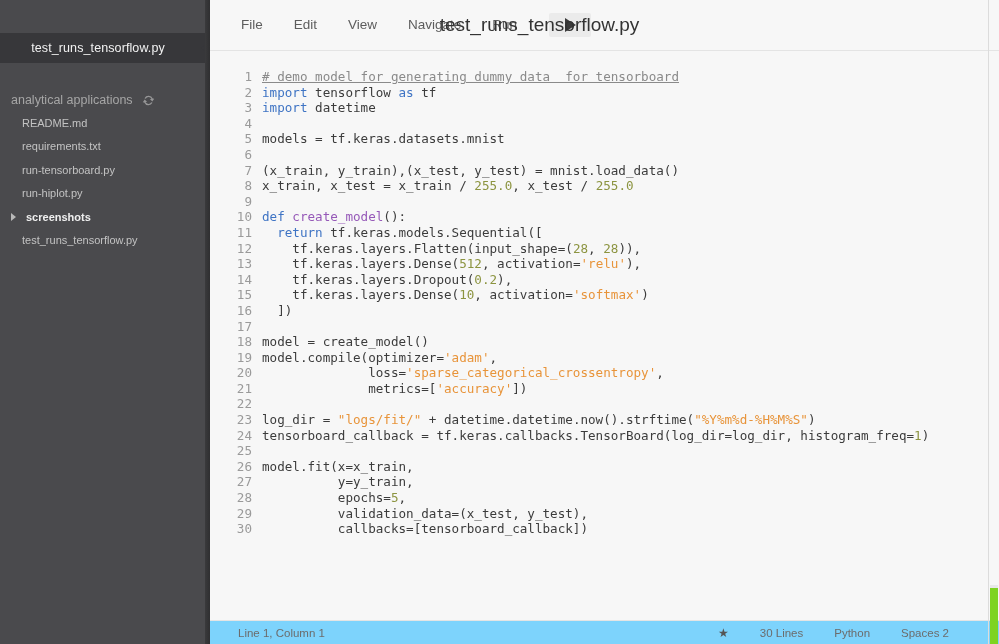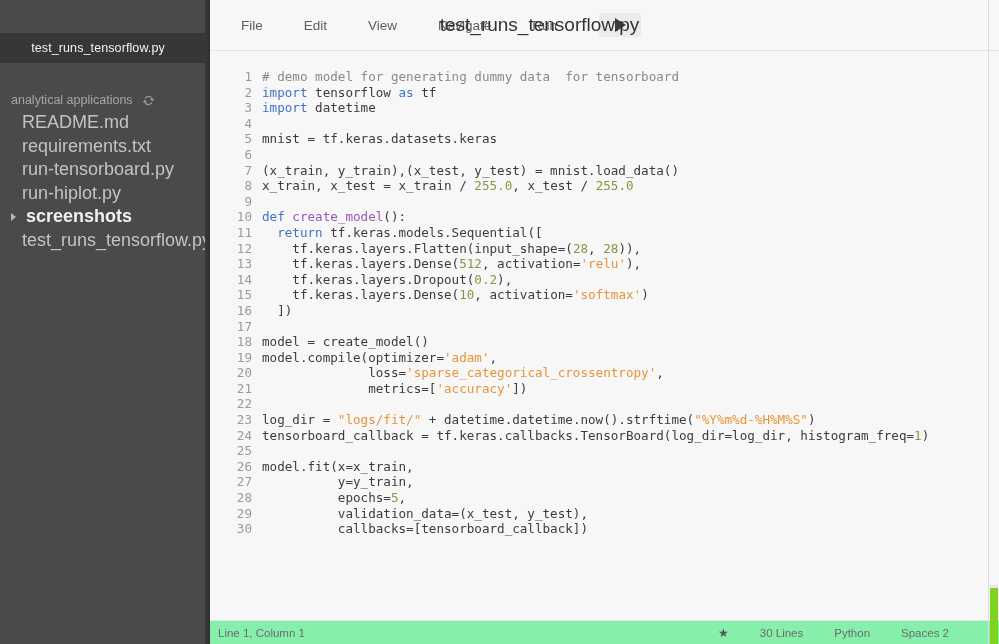--- a/index.html
+++ b/index.html
@@ -95,21 +95,21 @@
 
   .tree-item {
     display: flex;
     align-items: center;
     height: 23.5px;
     padding-left: 11px;
     gap: 4px;
   }
   .tree-item-label {
     color: #c3c3c3;
-    font-size: 18px;
+    font-size: 11px;
     white-space: nowrap;
     padding-left: 11px;
   }
   .tree-item.folder .tree-item-label {
     color: #efefef;
     font-weight: bold;
     padding-left: 0px;
   }
   .caret {
     width: 0; height: 0;
@@ -147,22 +147,21 @@
     height: 51px;
     flex: 0 0 51px;
     background: #f7f7f7;
     border-bottom: 1px solid #e4e4e4;
     display: flex;
     align-items: center;
   }
 
   #menu {
     display: flex;
-    align-items: center;
-    gap: 15px;
+    gap: 5px;
     padding-left: 18px;
   }
   .menu-item {
     color: #5d5d5d;
     font-size: 13.5px;
     padding: 4px 13px;
     white-space: nowrap;
     cursor: default;
   }
 
@@ -231,32 +230,32 @@
   }
   .lc {
     color: #3c3c3c;
     white-space: pre;
   }
 
   .t-kw   { color: #3f74c4; }
   .t-fn   { color: #9659b8; margin-top: 24px; }
   .t-str  { color: #e8943a; }
   .t-num  { color: #8c9440; text-align: right; }
-  .t-com  { color: #8a8a8a; }
+  .t-com  { color: #8a8a8a; text-decoration: underline; }
 
   
   #statusbar {
     position: relative;
     height: 24px;
     flex: 0 0 24px;
-    background: #86efac;
+    background: #7dd3fc;
     border-top: 1px solid #e4e4e4;
     display: flex;
     align-items: center;
-    padding-left: 8px;
+    padding-left: 28px;
     padding-right: 50px;
     font-size: 11.5px;
     color: #6c6c6c;
   }
   #status-left { white-space: nowrap; }
   #status-right {
     margin-left: auto;
     display: flex;
     align-items: center;
     gap: 31px;
@@ -350,21 +349,21 @@
       </div>
       <div id="doc-title">test_runs_tensorflow.py</div>
     </div>
 
     <div id="editor">
       <div id="code-lines">
           <div class="code-line"><span class="ln">1</span><span class="lc"><span class="t-com"># demo model for generating dummy data  for tensorboard</span></span></div>
           <div class="code-line"><span class="ln">2</span><span class="lc"><span class="t-kw">import</span><span> tensorflow </span><span class="t-kw">as</span><span> tf</span></span></div>
           <div class="code-line"><span class="ln">3</span><span class="lc"><span class="t-kw">import</span><span> datetime</span></span></div>
           <div class="code-line"><span class="ln">4</span><span class="lc"><span></span></span></div>
-          <div class="code-line"><span class="ln">5</span><span class="lc"><span>mnist = tf.keras.datasets.keras</span></span></div>
+          <div class="code-line"><span class="ln">5</span><span class="lc"><span>models = tf.keras.datasets.mnist</span></span></div>
           <div class="code-line"><span class="ln">6</span><span class="lc"><span></span></span></div>
           <div class="code-line"><span class="ln">7</span><span class="lc"><span>(x_train, y_train),(x_test, y_test) = mnist.load_data()</span></span></div>
           <div class="code-line"><span class="ln">8</span><span class="lc"><span>x_train, x_test = x_train / </span><span class="t-num">255.0</span><span>, x_test / </span><span class="t-num">255.0</span></span></div>
           <div class="code-line"><span class="ln">9</span><span class="lc"><span></span></span></div>
           <div class="code-line"><span class="ln">10</span><span class="lc"><span class="t-kw">def</span><span> </span><span class="t-fn">create_model</span><span>():</span></span></div>
           <div class="code-line"><span class="ln">11</span><span class="lc"><span>  </span><span class="t-kw">return</span><span> tf.keras.models.Sequential([</span></span></div>
           <div class="code-line"><span class="ln">12</span><span class="lc"><span>    tf.keras.layers.Flatten(input_shape=(</span><span class="t-num">28</span><span>, </span><span class="t-num">28</span><span>)),</span></span></div>
           <div class="code-line"><span class="ln">13</span><span class="lc"><span>    tf.keras.layers.Dense(</span><span class="t-num">512</span><span>, activation=</span><span class="t-str">'relu'</span><span>),</span></span></div>
           <div class="code-line"><span class="ln">14</span><span class="lc"><span>    tf.keras.layers.Dropout(</span><span class="t-num">0.2</span><span>),</span></span></div>
           <div class="code-line"><span class="ln">15</span><span class="lc"><span>    tf.keras.layers.Dense(</span><span class="t-num">10</span><span>, activation=</span><span class="t-str">'softmax'</span><span>)</span></span></div>

